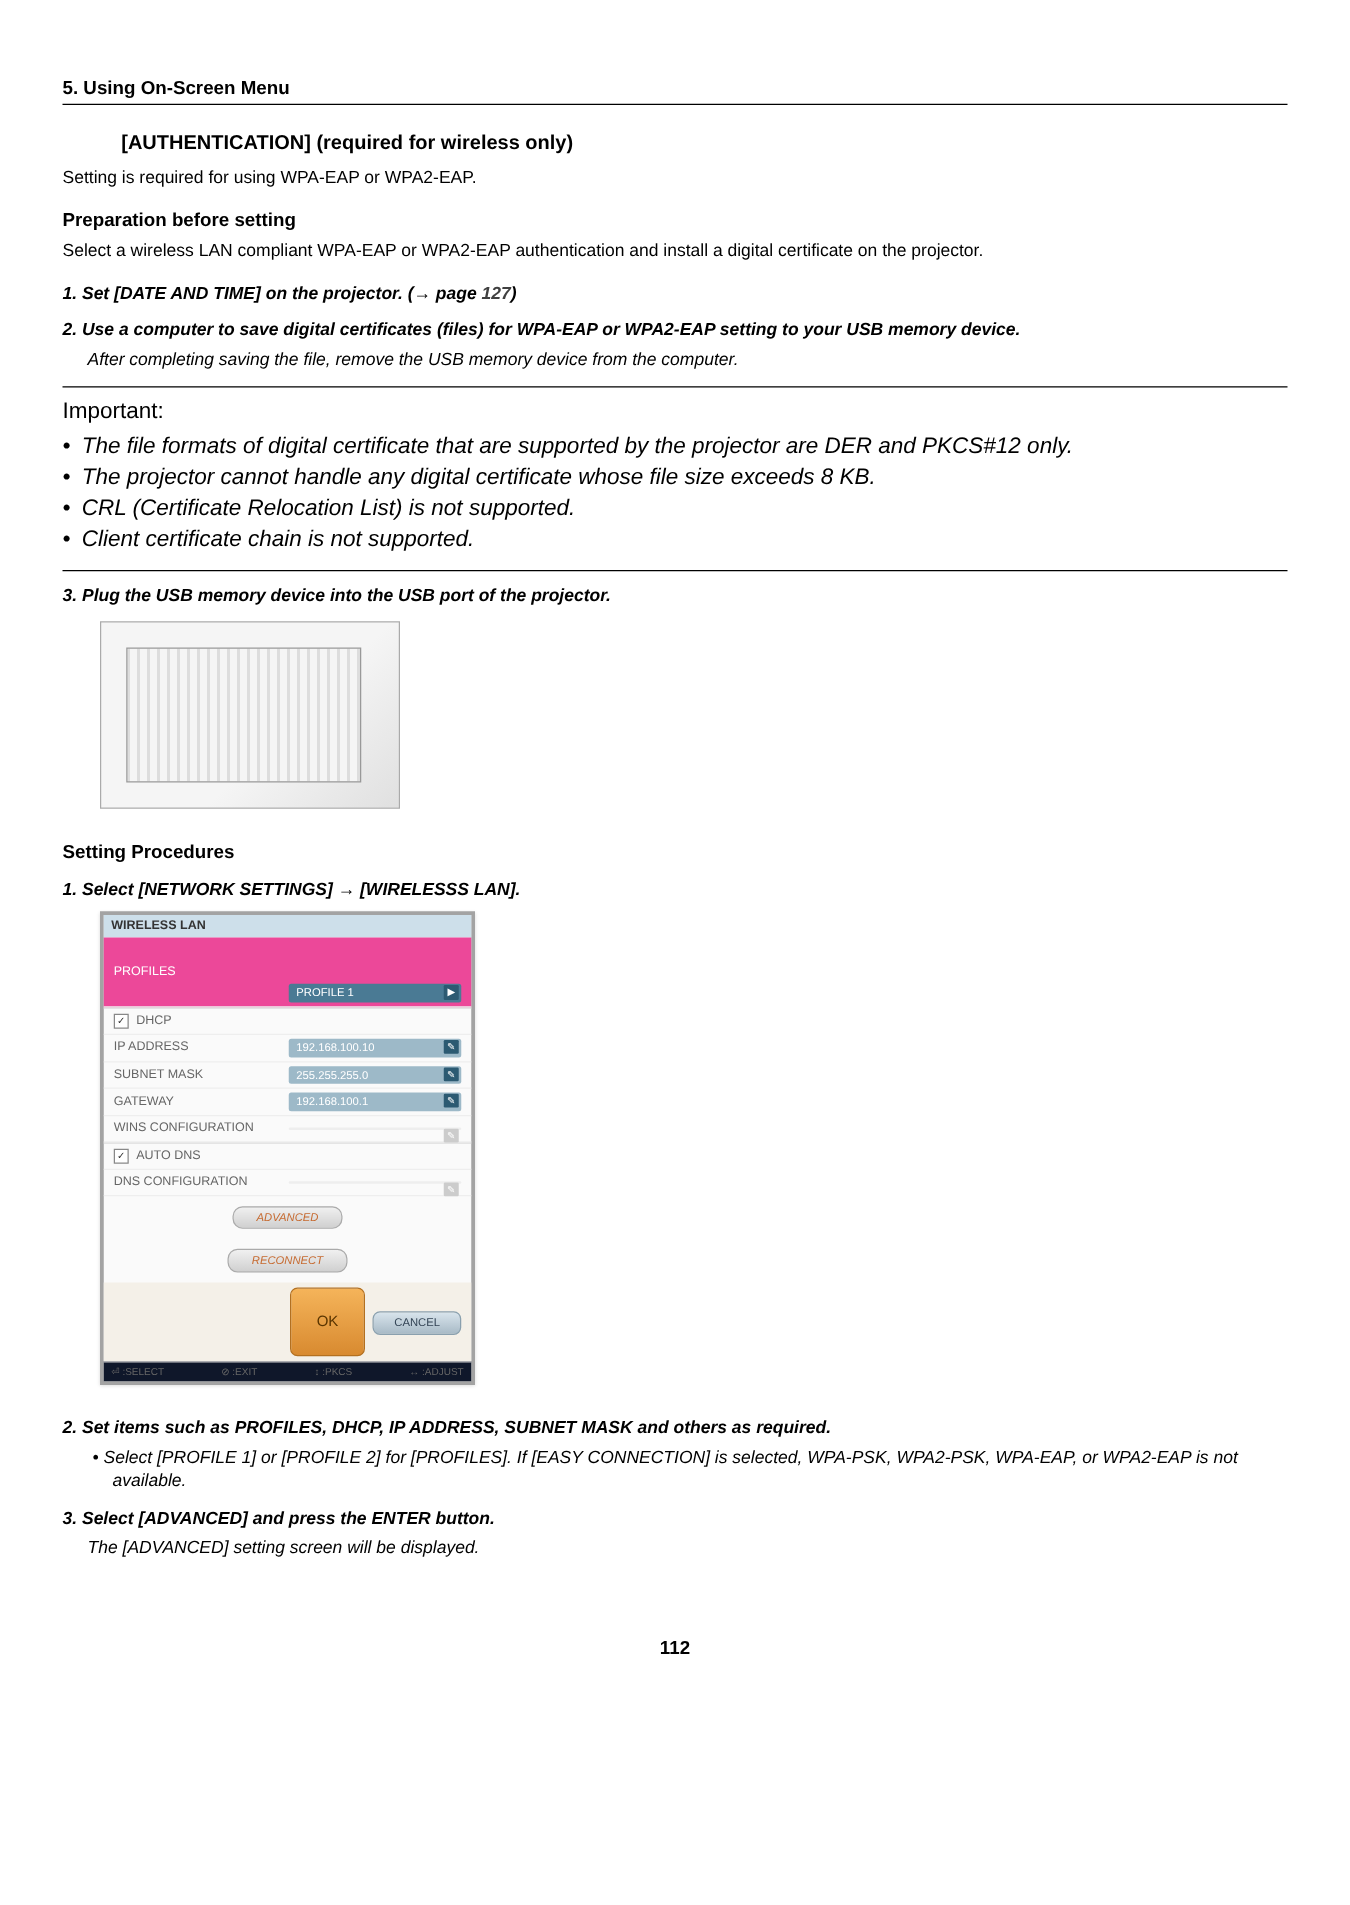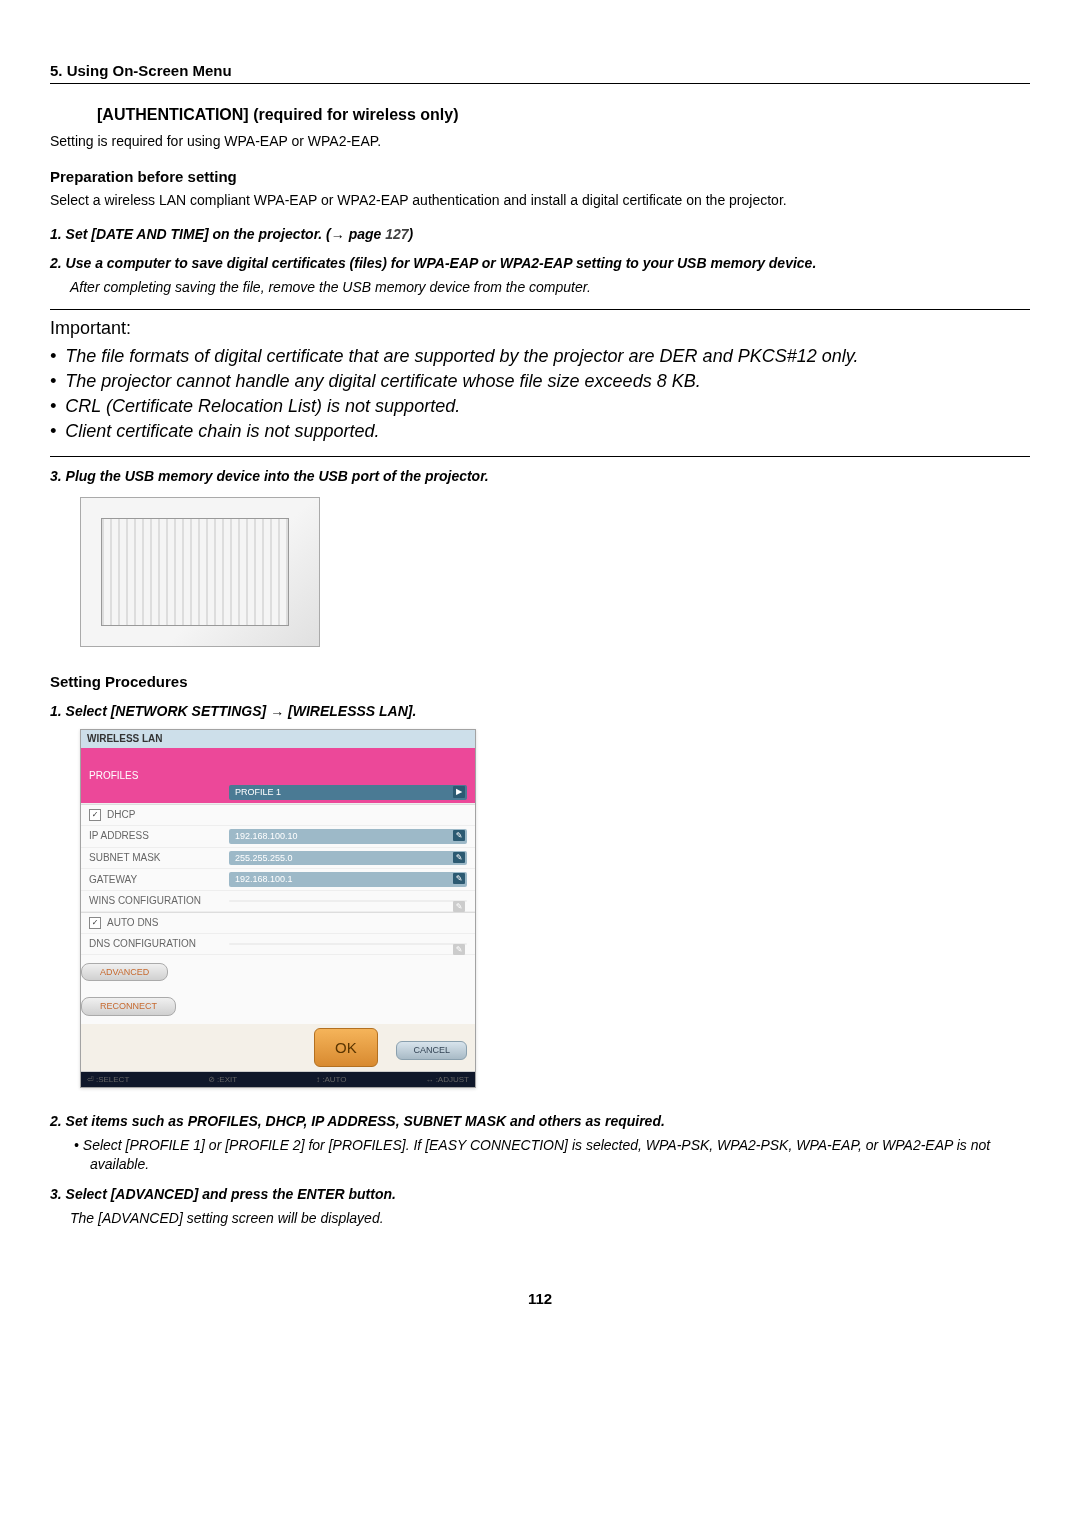--- a/index.html
+++ b/index.html
@@ -72,23 +72,23 @@
     position: relative;
   }
   .illustration::before {
     content: "";
     position: absolute;
     left: 20px; top: 20px; right: 30px; bottom: 20px;
     border: 1px solid #999;
     background: repeating-linear-gradient(90deg,#ddd 0 2px,#f5f5f5 2px 8px);
   }
   .menu-image {
-    width: 396px;
+    width: 300px;
     margin: 8px 0 24px 30px;
-    border: 1px solid #a3a3a3;
+    border: 3px solid #a3a3a3;
     font-size: 10px;
     color: #666;
     background: #fafafa;
     box-shadow: 0 1px 3px rgba(0,0,0,0.15);
   }
   .menu-titlebar { background:#cddfea; font-size:10px; padding:2px 6px; color:#333; font-weight:bold; }
   .menu-row { display:flex; align-items:center; padding:3px 8px; border-bottom:1px solid #eee; }
   .menu-row.highlight { background:#ec4899; color:#fff; }
   .menu-label { flex:0 0 140px; }
   .menu-value { flex:1; background:#9db9c8; color:#fff; padding:1px 6px; font-size:9px; border-radius:2px; position:relative; }
@@ -99,36 +99,36 @@
     display:inline-block;
     background: linear-gradient(#f0f0f0,#d0d0d0);
     border:1px solid #aaa;
     border-radius:8px;
     padding:2px 18px;
     font-size:9px;
     color:#555;
     margin:4px 0;
   }
   .menu-btn.orange { color:#c66a30; }
-  .menu-btn-row { padding:4px 0; }
+  .menu-btn-row { text-align:center; padding:4px 0;font-style:italic; }
   .menu-footer {
     background:#0f172a;
     display:flex;
     padding:2px 6px;
     font-size:8px;
     color:#666;
     justify-content:space-between;
     border-top:1px solid #ccc;
   }
   .menu-okrow {
     background:#f4f0e8;
     text-align:right;
     padding:4px 8px;
   }
-  .menu-okrow .okbtn { display:inline-block; background:linear-gradient(#f5b45a,#d88a30); border:1px solid #b37020; border-radius:6px; padding:8px 20px; font-size:15px; color:#5a3500; margin-right:16px; }
+  .menu-okrow .okbtn { display:inline-block; background:linear-gradient(#f5b45a,#d88a30); border:1px solid #b37020; border-radius:6px; padding:18px 20px; font-size:12px; color:#5a3500; margin-right:4px; }
   .menu-okrow .cancelbtn { display:inline-block; background:linear-gradient(#d8e4ec,#a8bac6); border:1px solid #8aa0ae; border-radius:6px; padding:2px 16px; font-size:9px; color:#345; }
   .sub-bullet-row {
     font-style: italic;
     font-size: 14px;
     padding-left: 40px;
     text-indent: -16px;
     margin-top:4px;
   }
   .sub-bullet-row::before { content:"• "; }
   .result-note { font-style: italic; font-size:14px; padding-left:20px; margin-top:4px; }
@@ -203,21 +203,21 @@
   </div>
   <div class="menu-btn-row"><span class="menu-btn orange">ADVANCED</span></div>
   <div class="menu-btn-row"><span class="menu-btn orange">RECONNECT</span></div>
   <div class="menu-okrow">
     <span class="okbtn">OK</span>
     <span class="cancelbtn">CANCEL</span>
   </div>
   <div class="menu-footer">
     <span><span>⏎ </span><span>:SELECT</span></span>
     <span><span>⊘ </span><span>:EXIT</span></span>
-    <span><span>↕ </span><span>:AUTO</span></span>
+    <span><span>↕ </span><span>:PKCS</span></span>
     <span><span>↔ </span><span>:ADJUST</span></span>
   </div>
 </div>
 
 <div class="step">2.  Set items such as PROFILES, DHCP, IP ADDRESS, SUBNET MASK and others as required.</div>
 <div class="sub-bullet-row">Select [PROFILE 1] or [PROFILE 2] for [PROFILES]. If [EASY CONNECTION] is selected, WPA-PSK, WPA2-PSK, WPA-EAP, or WPA2-EAP is not available.</div>
 <div class="step">3.  Select [ADVANCED] and press the ENTER button.</div>
 <div class="result-note">The [ADVANCED] setting screen will be displayed.</div>
 
 <div class="page-number">112</div>

